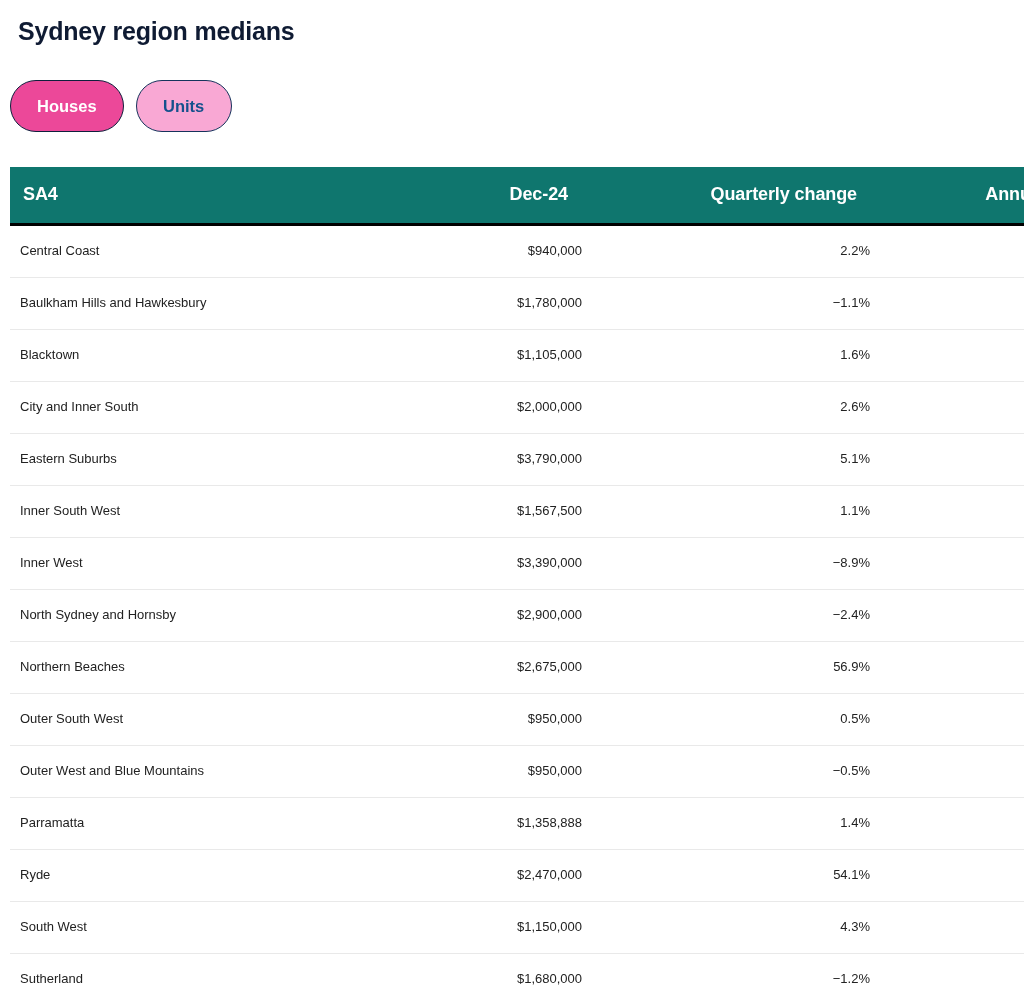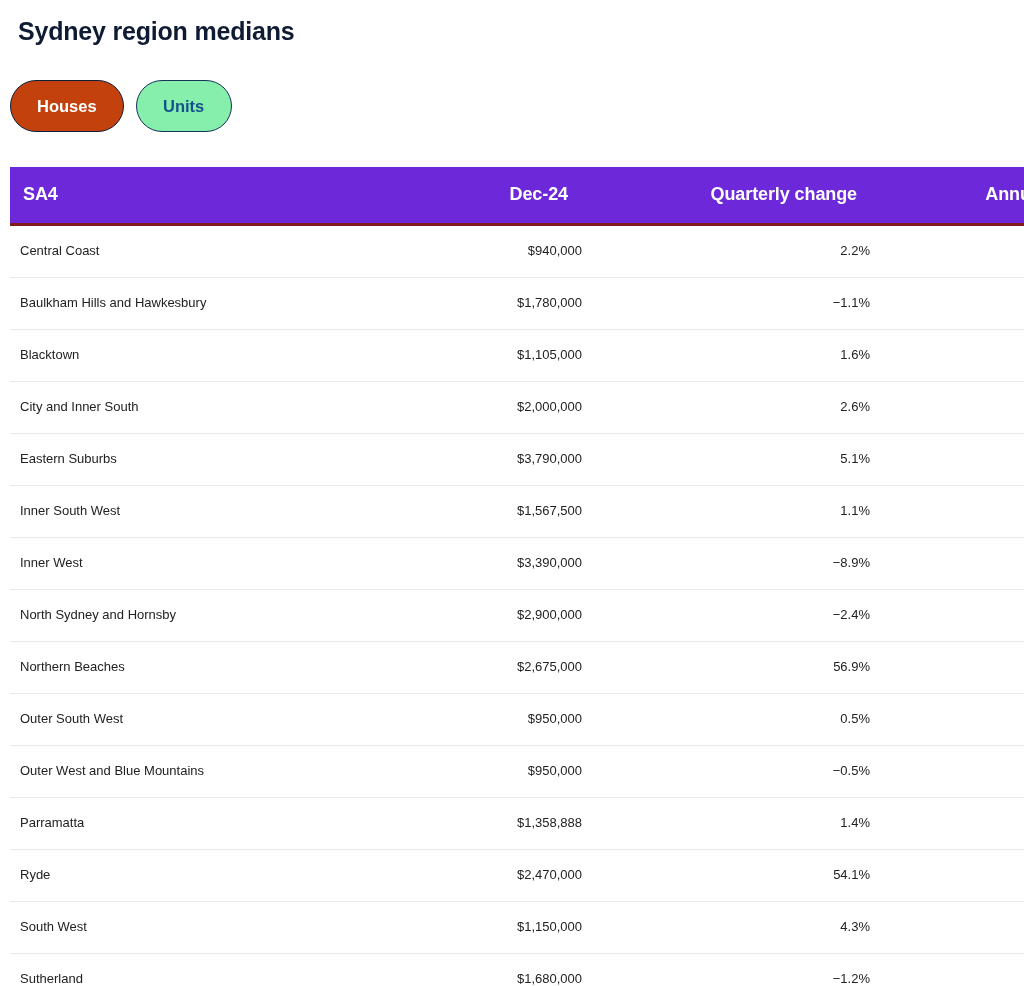--- a/index.html
+++ b/index.html
@@ -51,49 +51,49 @@
     display: inline-flex;
     align-items: center;
     justify-content: center;
     font-size: 16.5px;
     font-weight: 700;
     cursor: pointer;
     user-select: none;
     white-space: nowrap;
   }
   .pill--active {
-    background: #c2410c;
+    background: #ec4899;
     color: #ffffff;
     border: 1px solid #101f3d;
     text-align: center;
   }
   .pill--inactive {
-    background: #86efac;
+    background: #f9a8d4;
     color: #15518d;
     border: 1.6px solid #16335c;
   }
 
   
   .table-wrap {
     margin: 35px 0 0 10px;
     width: 1003px;
   }
   table.medians {
     border-collapse: collapse;
     width: 100%;
     table-layout: fixed;
   }
   table.medians thead th {
-    background: #6d28d9;
+    background: #0f766e;
     color: #ffffff;
     font-size: 18px;
     font-weight: 700;
     letter-spacing: -0.1px;
     padding: 17px 10px 18px 10px;
-    border-bottom: 3px solid #7f1d1d;
+    border-bottom: 3px solid #000000;
     white-space: nowrap;
   }
   table.medians thead th.col-sa4 {
     text-align: left;
     padding-left: 13px;
     width: 300px;
   }
   table.medians thead th.col-date {
     text-align: right;
     width: 225px;

